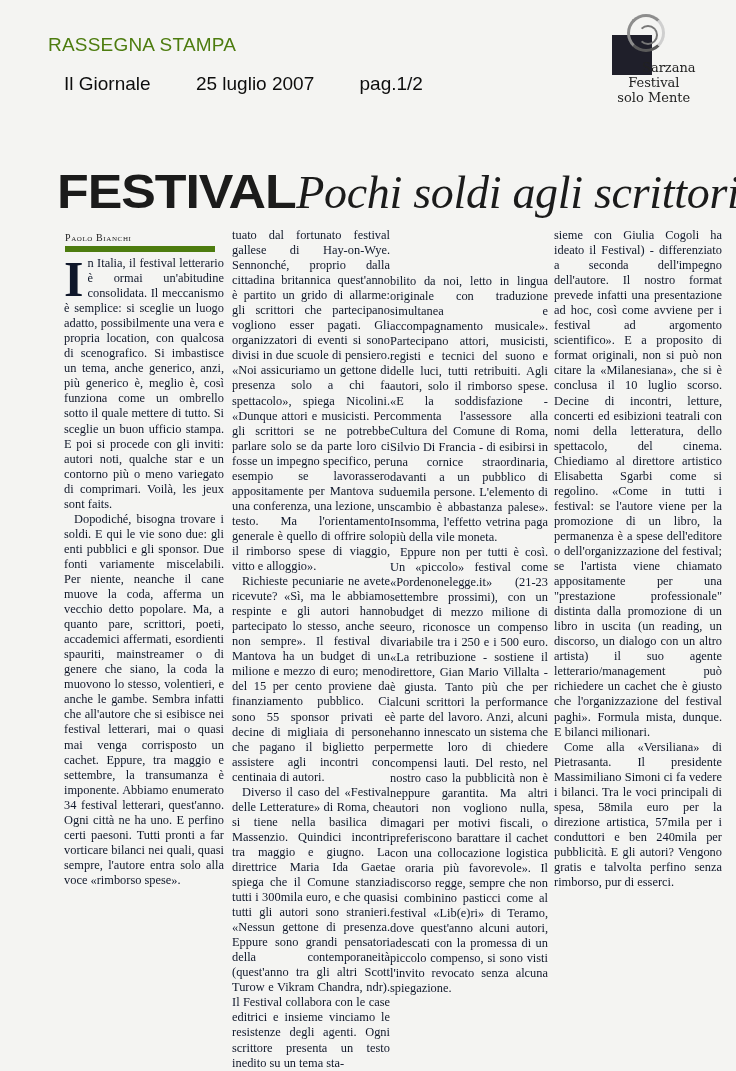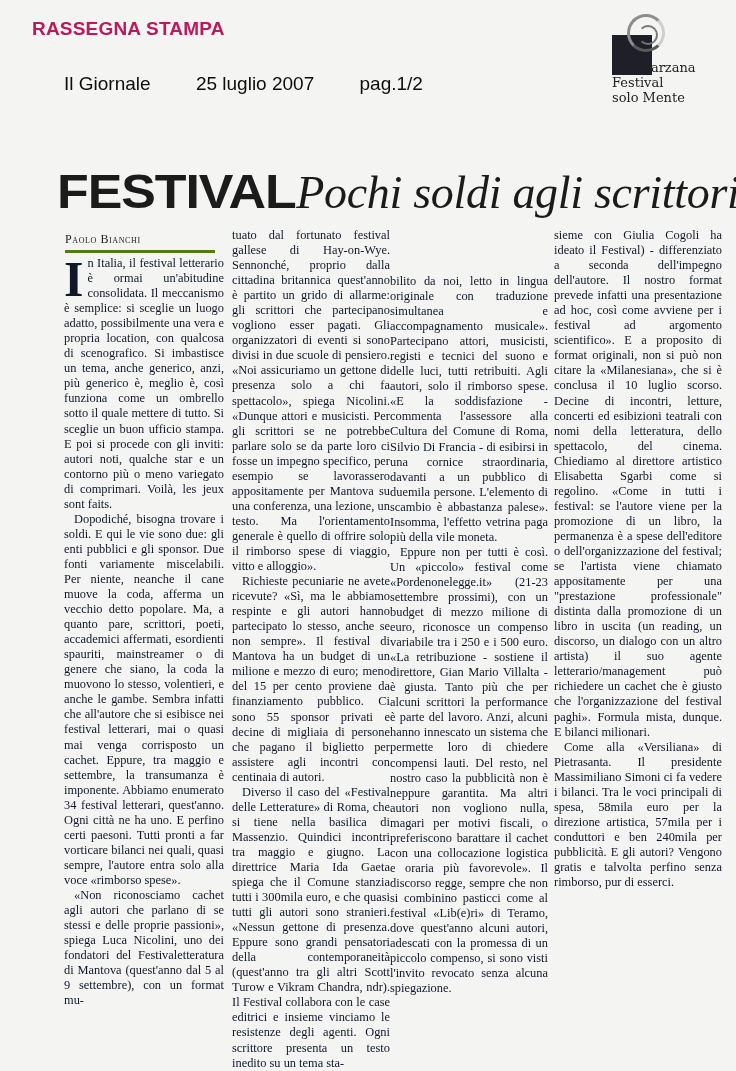--- a/index.html
+++ b/index.html
@@ -6,22 +6,22 @@
   body {
     width: 736px; height: 1071px; overflow: hidden;
     background: #f4f4f2;
     position: relative;
     font-family: "DejaVu Serif", serif;
     color: #1a1a1a;
   }
   .clip-header { position: absolute; left: 32px; top: 18px; }
   .clip-title {
     font-family: "Liberation Sans", sans-serif;
-    font-weight: bold; font-size: 19px; letter-spacing: 0.2px;
-    color: #be185d; margin: 0;
+    font-weight: normal; font-size: 19px; letter-spacing: 0.2px;
+    color: #4d7c0f; margin: 16px;
   }
   .clip-source {
     font-family: "Liberation Sans", sans-serif;
     font-size: 19px; color: #0d0d0d;
     position: absolute; top: 55px; left: 0; white-space: nowrap;
   }
   .clip-source span { margin-right: 8px; margin-left: 32px; }
 
   .logo { position: absolute; left: 612px; top: 10px; width: 120px; height: 100px; }
   .logo-square { position: absolute; left: 0; top: 25px; width: 40px; height: 40px; background: #1f1f2a; }
@@ -30,44 +30,44 @@
     border-radius: 50%;
     border: 3px solid #8d8d8d; border-right-color: #cfcfcf; border-bottom-color: #5a5a5a;
     box-sizing: border-box;
   }
   .logo-swirl::after {
     content: ""; position: absolute; left: 8px; top: 8px; width: 16px; height: 16px;
     border-radius: 50%; border: 2px solid #777; border-left-color: transparent;
   }
   .logo-text {
     position: absolute; left: 0; top: 50px;
-    font-family: "DejaVu Serif", serif; font-size: 13px; line-height: 15px; color: #222;
+    font-family: "DejaVu Serif", serif; font-size: 13px; line-height: 15px; color: #222; text-align: center;
   }
   .logo-text .l1 { display: block; padding-left: 30px; }
   .logo-text .l2, .logo-text .l3 { display: block; }
 
   .headline {
     position: absolute; left: 57px; top: 163px; white-space: nowrap;
     display: flex; align-items: baseline;
   }
   .hl-kicker {
     font-family: "Liberation Sans", sans-serif; font-weight: bold;
     font-size: 49px; color: #1b1b1b; letter-spacing: -1px; transform: scaleX(1.06);
     transform-origin: left; margin-right: 14px;
   }
   .hl-main {
     font-family: "Liberation Serif", serif; font-style: italic;
     font-size: 46px; color: #1b1b1b; letter-spacing: -0.3px;
   }
 
   .byline {
     position: absolute; left: 65px; top: 232px; width: 150px;
-    font-family: "Liberation Serif", serif; font-size: 12px; letter-spacing: 0.6px;
+    font-family: "Liberation Serif", serif; font-size: 10px; letter-spacing: 0.6px;
     font-variant: small-caps; color: #222;
-    border-bottom: 3px solid #4d7c0f; padding-bottom: 3px;
+    border-bottom: 6px solid #4d7c0f; padding-bottom: 3px;
   }
 
   .col {
     position: absolute; font-family: "Liberation Serif", serif;
     font-size: 12.4px; line-height: 15.05px; color: #0f172a;
     text-align: justify; hyphens: manual;
   }
   .col p { margin: 0; text-indent: 10px; }
   .col p.noindent { text-indent: 0; }
   .c1 { left: 64px; top: 256px; width: 160px; }
@@ -105,21 +105,20 @@
 <div class="headline">
   <span class="hl-kicker">FESTIVAL</span>
   <span class="hl-main">Pochi soldi agli scrittori</span>
 </div>
 
 <div class="byline">Paolo Bianchi</div>
 
 <div class="col c1">
   <p class="noindent"><span class="dropcap">I</span><span>n Italia, il festival letterario è ormai un'abitudine consolidata. Il meccanismo è semplice: si sceglie un luogo adatto, possibilmente una vera e propria location, con qualcosa di scenografico. Si imbastisce un tema, anche generico, anzi, più generico è, meglio è, così funziona come un ombrello sotto il quale mettere di tutto. Si sceglie un buon ufficio stampa. E poi si procede con gli inviti: autori noti, qualche star e un contorno più o meno variegato di comprimari. Voilà, les jeux sont faits.</span></p>
   <p>Dopodiché, bisogna trovare i soldi. E qui le vie sono due: gli enti pubblici e gli sponsor. Due fonti variamente miscelabili. Per niente, neanche il cane muove la coda, afferma un vecchio detto popolare. Ma, a quanto pare, scrittori, poeti, accademici affermati, esordienti spauriti, mainstreamer o di genere che siano, la coda la muovono lo stesso, volentieri, e anche le gambe. Sembra infatti che all'autore che si esibisce nei festival letterari, mai o quasi mai venga corrisposto un cachet. Eppure, tra maggio e settembre, la transumanza è imponente. Abbiamo enumerato 34 festival letterari, quest'anno. Ogni città ne ha uno. E perfino certi paesoni. Tutti pronti a far vorticare bilanci nei quali, quasi sempre, l'autore entra solo alla voce «rimborso spese».</p>
-  <p>«Non riconosciamo cachet agli autori che parlano di se stessi e delle proprie passioni», spiega Luca Nicolini, uno dei fondatori del Festivaletteratura di Mantova (quest'anno dal 5 al 9 settembre), con un format mu-</p>
 </div>
 
 <div class="col c2">
   <p class="noindent">tuato dal fortunato festival gallese di Hay-on-Wye. Sennonché, proprio dalla cittadina britannica quest'anno è partito un grido di allarme: gli scrittori che partecipano vogliono esser pagati. Gli organizzatori di eventi si sono divisi in due scuole di pensiero. «Noi assicuriamo un gettone di presenza solo a chi fa spettacolo», spiega Nicolini. «Dunque attori e musicisti. Per gli scrittori se ne potrebbe parlare solo se da parte loro ci fosse un impegno specifico, per esempio se lavorassero appositamente per Mantova su una conferenza, una lezione, un testo. Ma l'orientamento generale è quello di offrire solo il rimborso spese di viaggio, vitto e alloggio».</p>
   <p>Richieste pecuniarie ne avete ricevute? «Sì, ma le abbiamo respinte e gli autori hanno partecipato lo stesso, anche se non sempre». Il festival di Mantova ha un budget di un milione e mezzo di euro; meno del 15 per cento proviene da finanziamento pubblico. Ci sono 55 sponsor privati e decine di migliaia di persone che pagano il biglietto per assistere agli incontri con centinaia di autori.</p>
   <p>Diverso il caso del «Festival delle Letterature» di Roma, che si tiene nella basilica di Massenzio. Quindici incontri tra maggio e giugno. La direttrice Maria Ida Gaeta spiega che il Comune stanzia tutti i 300mila euro, e che quasi tutti gli autori sono stranieri. «Nessun gettone di presenza. Eppure sono grandi pensatori della contemporaneità (quest'anno tra gli altri Scott Turow e Vikram Chandra, ndr). Il Festival collabora con le case editrici e insieme vinciamo le resistenze degli agenti. Ogni scrittore presenta un testo inedito su un tema sta-</p>
 </div>
 
 <div class="col c3">
   <p class="noindent">bilito da noi, letto in lingua originale con traduzione simultanea e accompagnamento musicale». Partecipano attori, musicisti, registi e tecnici del suono e delle luci, tutti retribuiti. Agli autori, solo il rimborso spese. «E la soddisfazione - commenta l'assessore alla Cultura del Comune di Roma, Silvio Di Francia - di esibirsi in una cornice straordinaria, davanti a un pubblico di duemila persone. L'elemento di scambio è abbastanza palese». Insomma, l'effetto vetrina paga più della vile moneta.</p>

